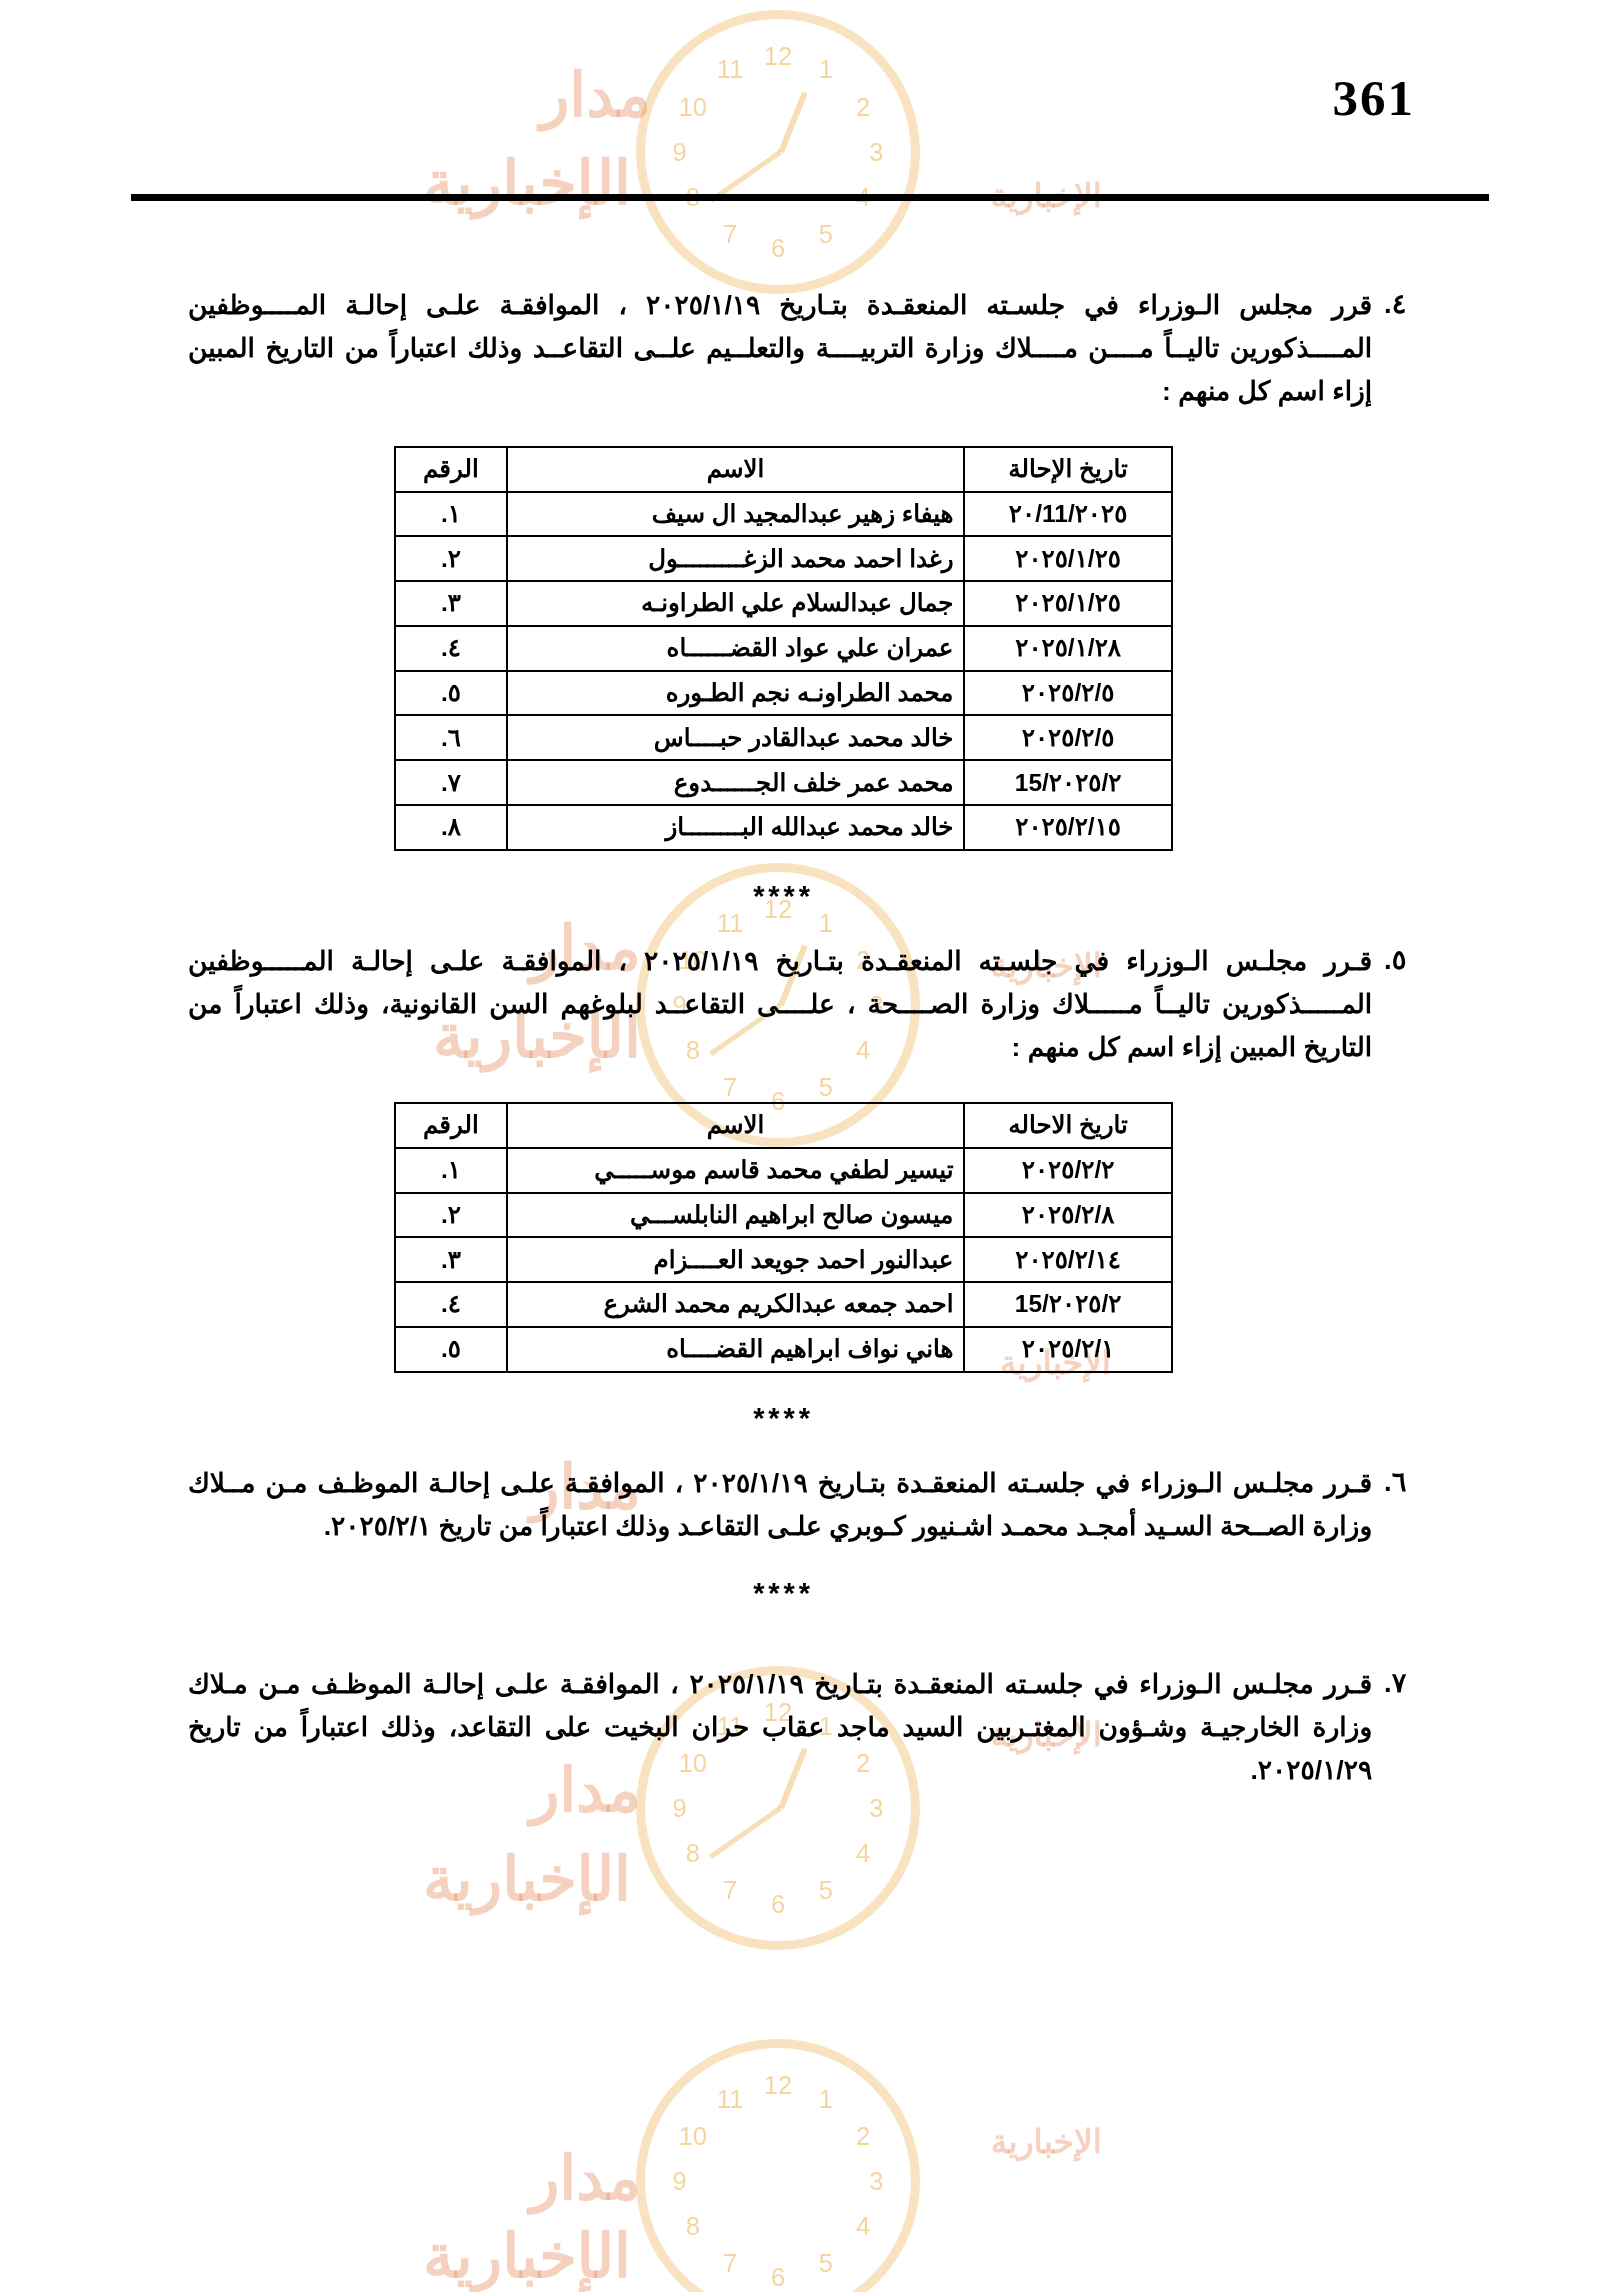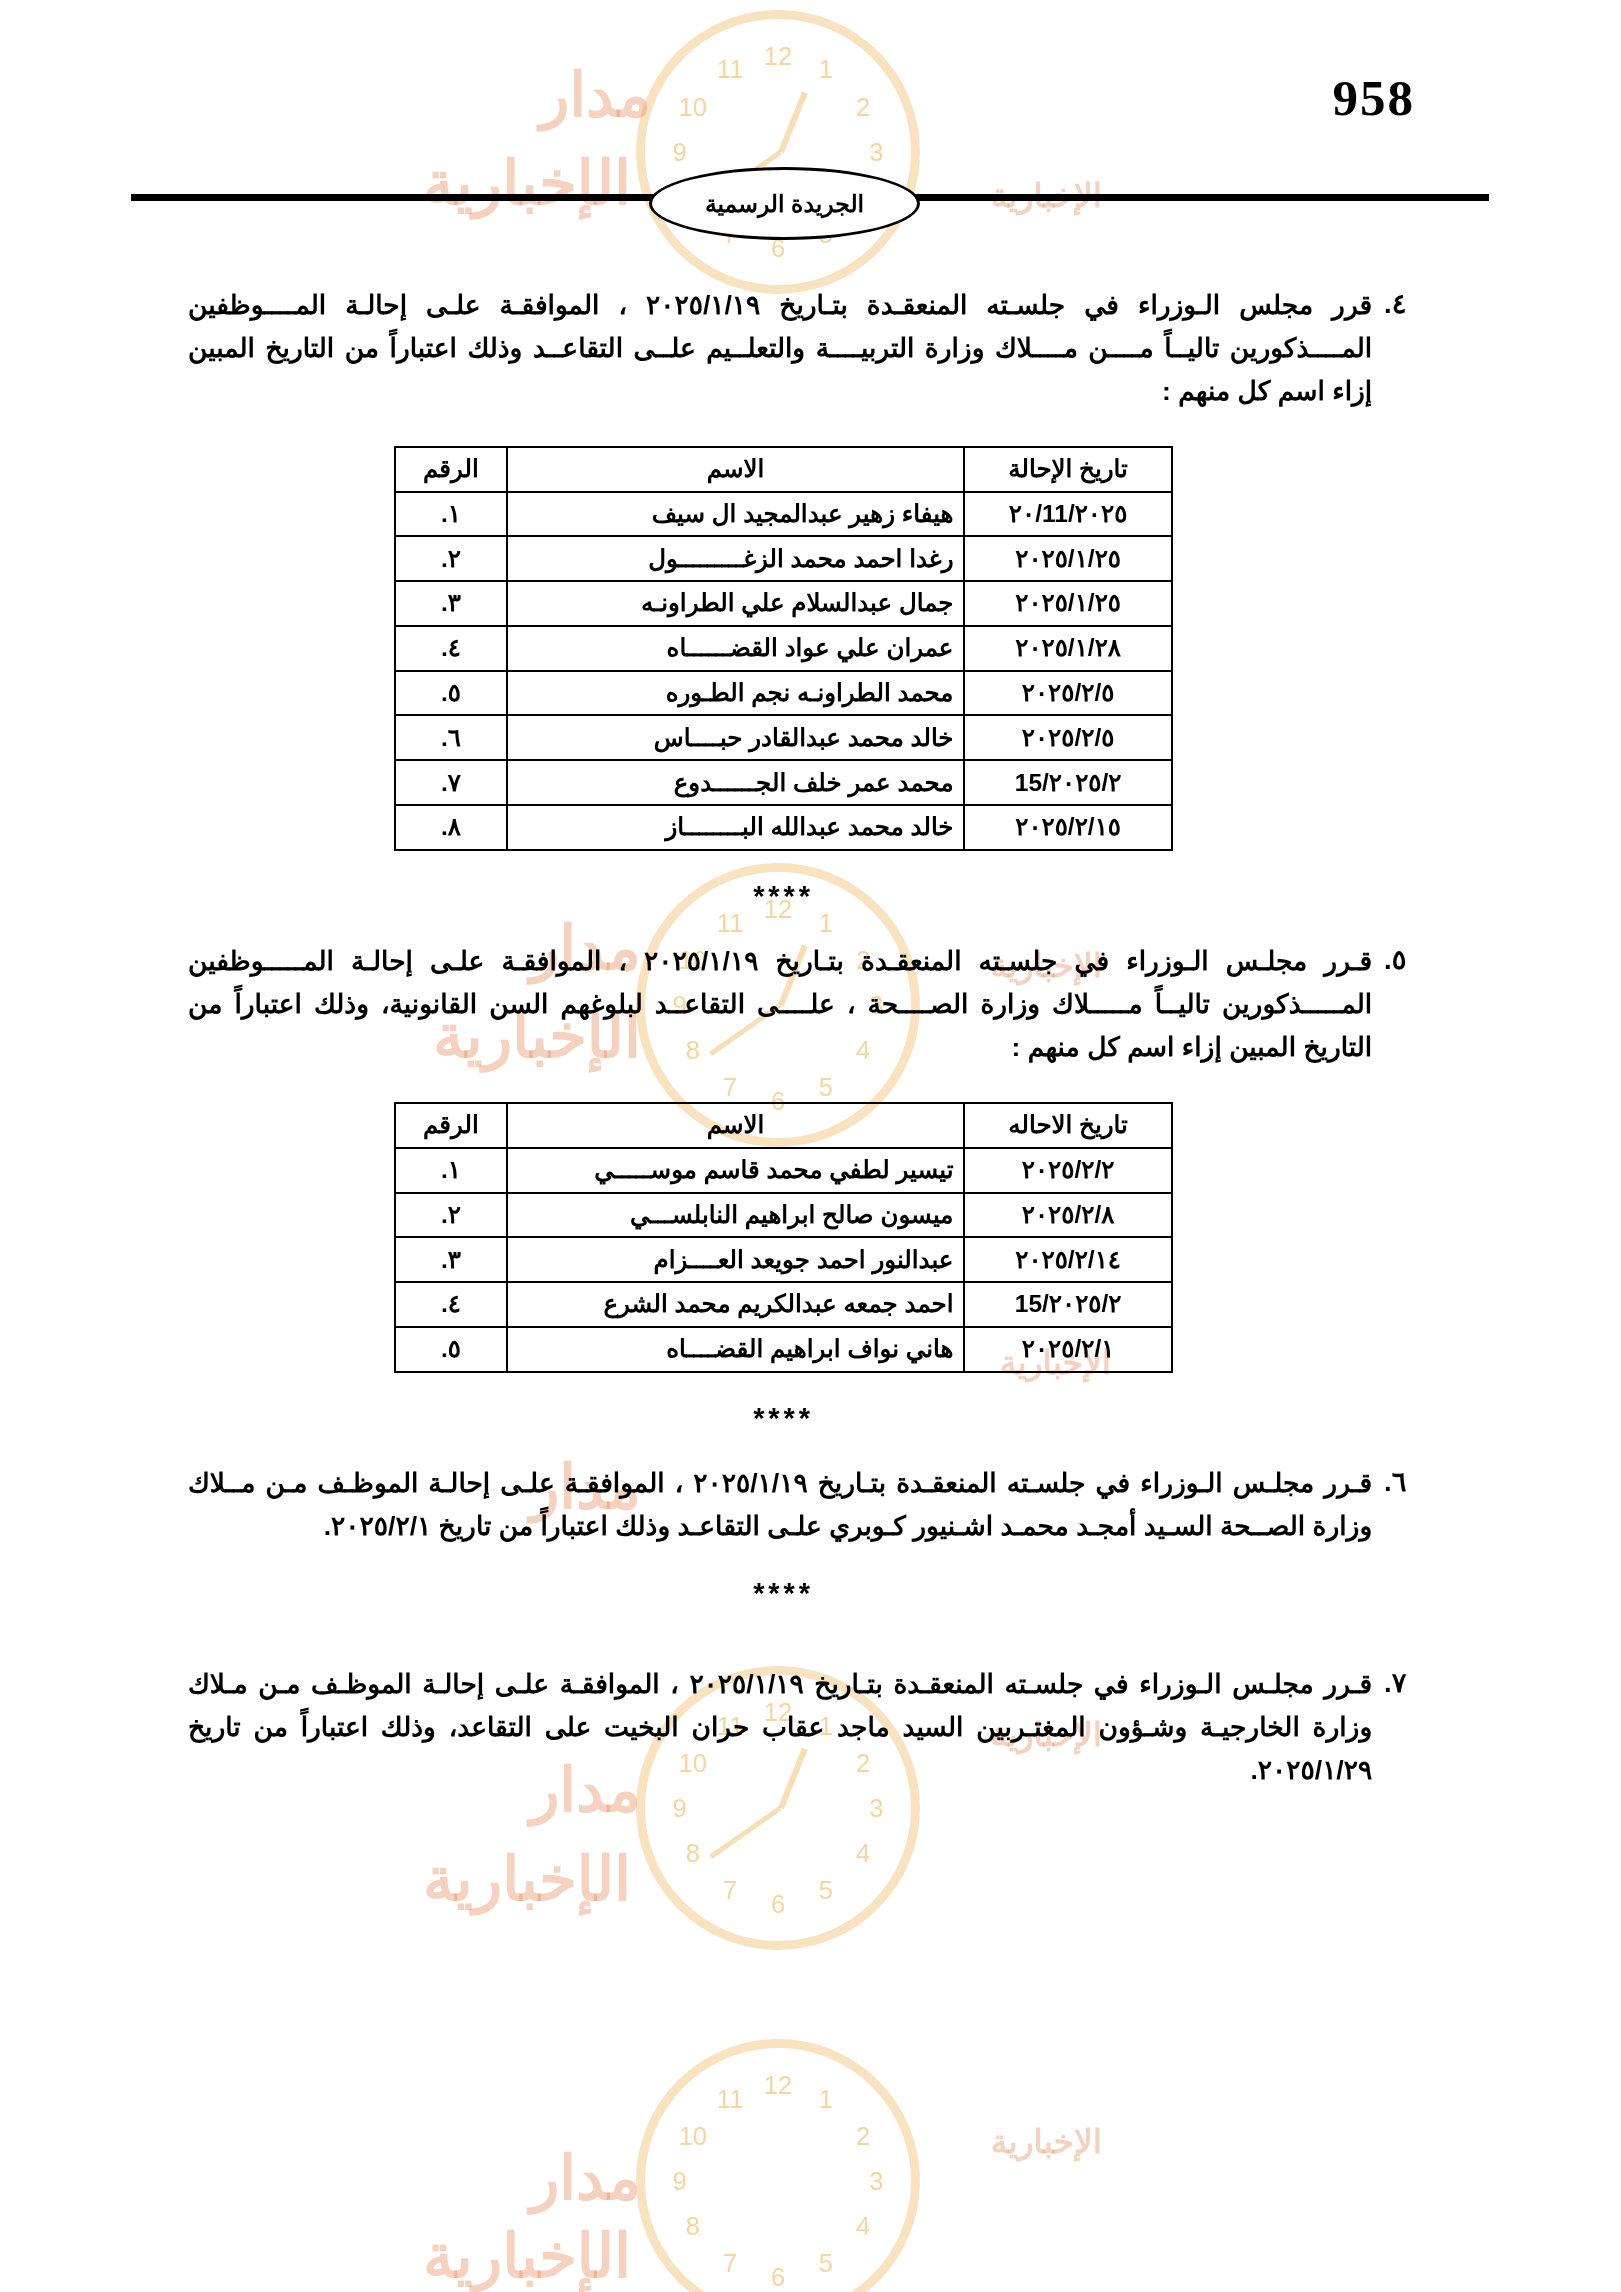--- a/index.html
+++ b/index.html
@@ -229,23 +229,22 @@
   <div class="wm wm-text big" style="top:1000px; right:980px;">الإخبارية</div>
   <div class="wm wm-text small" style="top:1343px; right:510px;">الإخبارية</div>
   <div class="wm wm-text big" style="top:1451px; right:980px;">مدار</div>
   <div class="wm wm-text small" style="top:1715px; right:519px;">الإخبارية</div>
   <div class="wm wm-text big" style="top:1754px; right:980px;">مدار</div>
   <div class="wm wm-text big" style="top:1843px; right:990px;">الإخبارية</div>
   <div class="wm wm-text small" style="top:2122px; right:519px;">الإخبارية</div>
   <div class="wm wm-text big" style="top:2142px; right:980px;">مدار</div>
   <div class="wm wm-text big" style="top:2220px; right:990px;">الإخبارية</div>
 
-  <div class="page-number">958</div>
+  <div class="page-number">361</div>
   <div class="header-rule"></div>
-  <div class="header-badge">الجريدة الرسمية</div>
 
   <div class="content">
 
     <div class="clause">
       <div class="clause-num">٤.</div>
       <div class="clause-body last-right">قرر مجلس الـوزراء في جلسـته المنعقـدة بتـاريخ ٢٠٢٥/١/١٩ ، الموافقـة علـى إحالـة المــــوظفين المــــذكورين تاليــاً مــــن مــــلاك وزارة التربيــــة والتعلــيم علــى التقاعــد وذلك اعتباراً من التاريخ المبين إزاء اسم كل منهم :</div>
     </div>
 
     <table class="doc-table">
       <thead>

